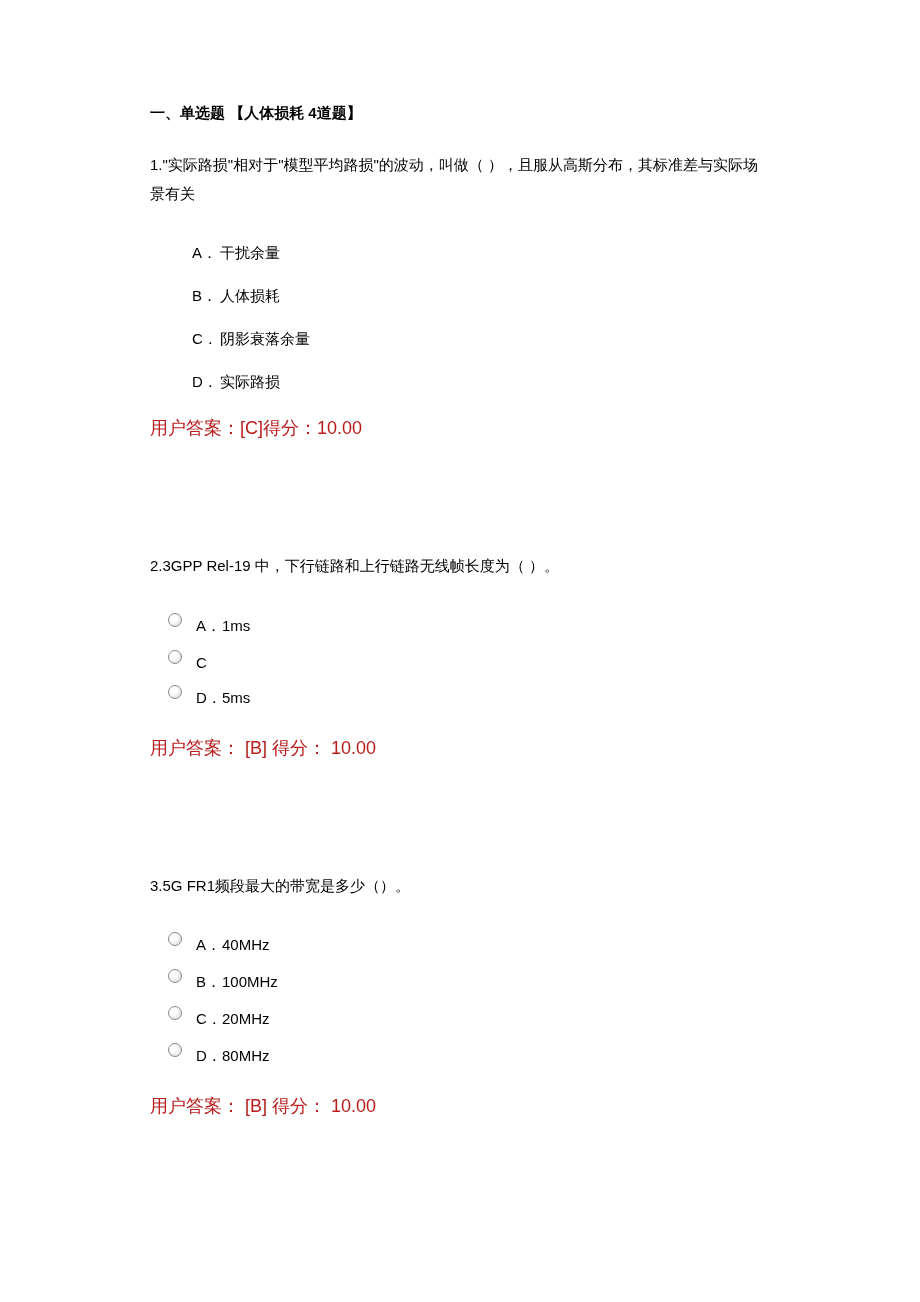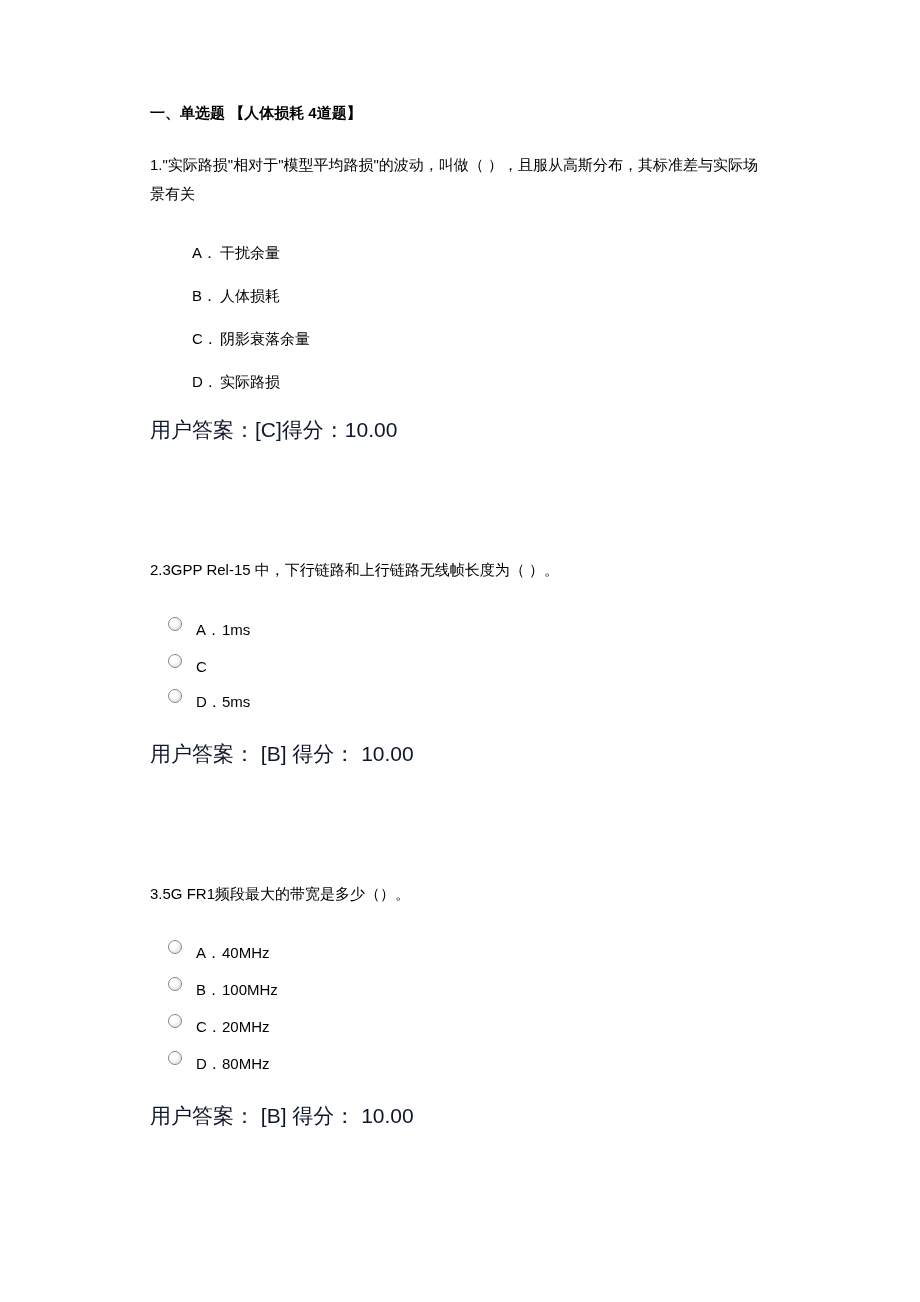--- a/index.html
+++ b/index.html
@@ -54,22 +54,22 @@
     margin-right: 14px;
     flex: 0 0 auto;
     position: relative;
     top: -4px;
   }
   .radio-label .letter {
     display: inline-block;
     width: 26px;
   }
   .answer-line {
-    color: #0f172a;
-    font-size: 21px;
+    color: #b91c1c;
+    font-size: 18px;
   }
   .gap-after-answer {
     height: 56px;
   }
 </style>
 </head>
 <body>
 
 <div class="page">
 
@@ -90,21 +90,21 @@
       <div class="plain-option">
         <span class="letter">D．</span><span>实际路损</span>
       </div>
     </div>
     <div class="answer-line">用户答案：[C]得分：10.00</div>
   </div>
 
   <div class="gap-after-answer"></div>
 
   <div class="question-block">
-    <div class="question-stem">2.3GPP Rel-15 中，下行链路和上行链路无线帧长度为（ ）。</div>
+    <div class="question-stem">2.3GPP Rel-19 中，下行链路和上行链路无线帧长度为（ ）。</div>
     <div class="radio-options">
       <div class="radio-option">
         <span class="radio-circle"></span>
         <span class="radio-label"><span class="letter">A．</span><span>1ms</span></span>
       </div>
       <div class="radio-option">
         <span class="radio-circle"></span>
         <span class="radio-label"><span class="letter">C</span><span></span></span>
       </div>
       <div class="radio-option">

